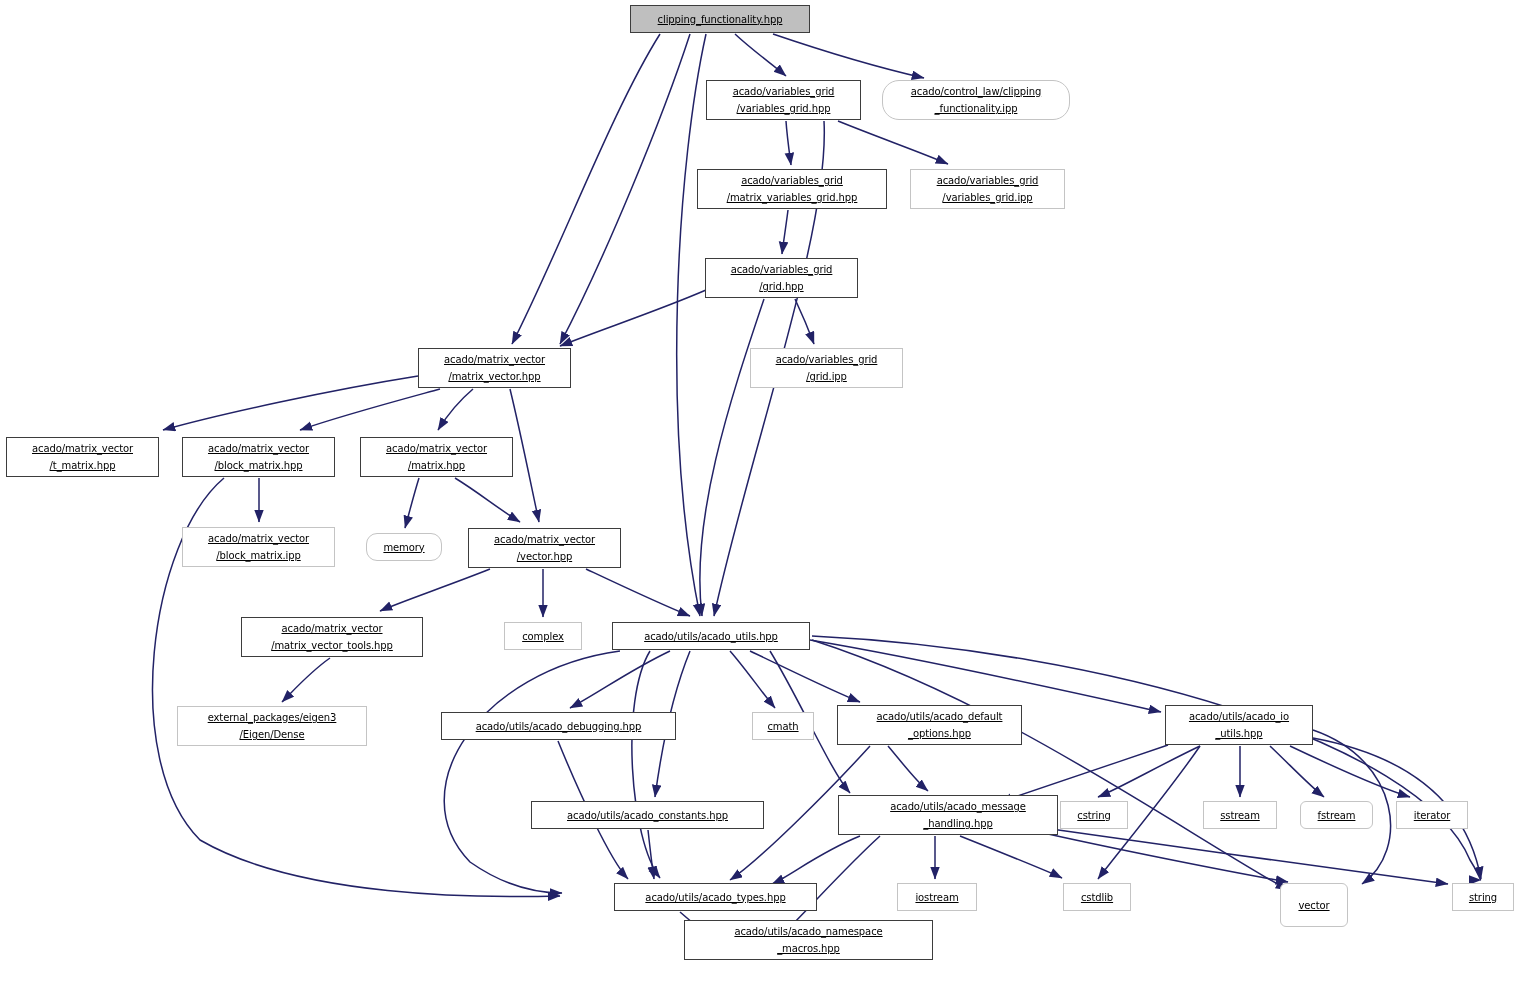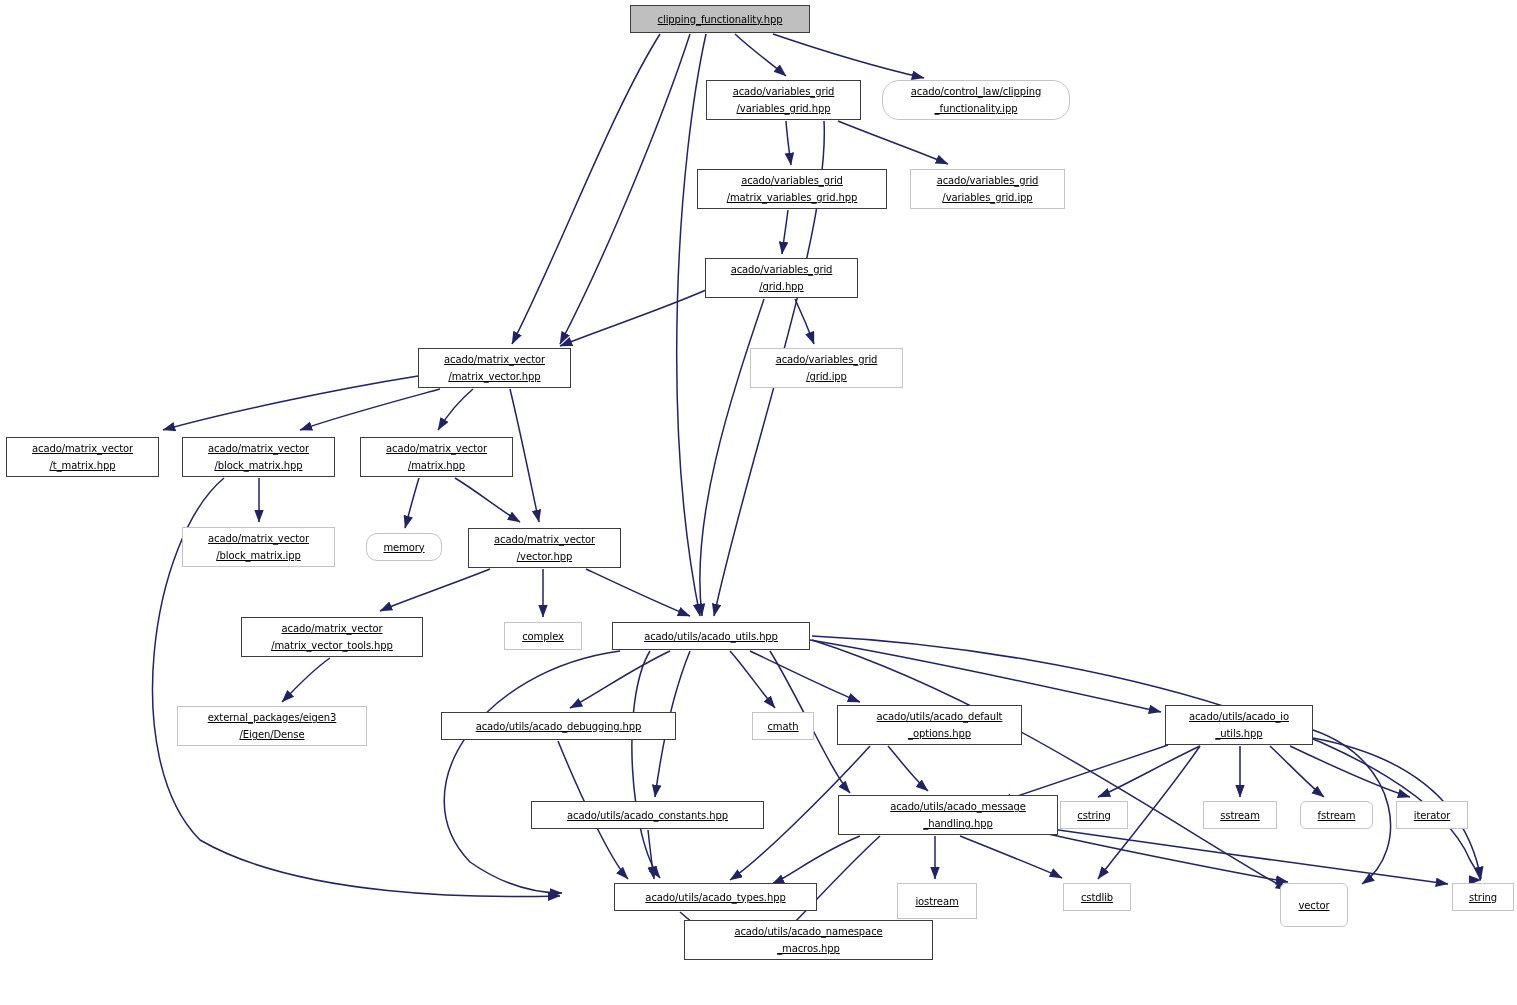--- a/index.html
+++ b/index.html
@@ -161,21 +161,21 @@
       <div class="node hdr" style="left: 1165px; top: 705px; width: 148px; height: 40px;">acado/utils/acado_io
 _utils.hpp</div>
       <div class="node hdr" style="left: 531px; top: 801px; width: 233px; height: 28px;">acado/utils/acado_constants.hpp</div>
       <div class="node hdr" style="left: 838px; top: 795px; width: 220px; height: 40px; padding-left: 20px;">acado/utils/acado_message
 _handling.hpp</div>
       <div class="node sys" style="left: 1060px; top: 801px; width: 68px; height: 28px;">cstring</div>
       <div class="node sys" style="left: 1203px; top: 801px; width: 74px; height: 28px;">sstream</div>
       <div class="node sys" style="left: 1300px; top: 801px; width: 73px; height: 28px; border-radius: 6px;">fstream</div>
       <div class="node sys" style="left: 1396px; top: 801px; width: 72px; height: 28px;">iterator</div>
       <div class="node hdr" style="left: 566px; top: 883px; width: 203px; height: 28px; margin-left: 48px;">acado/utils/acado_types.hpp</div>
-      <div class="node sys" style="left: 897px; top: 883px; width: 80px; height: 36px;">iostream</div>
+      <div class="node sys" style="left: 897px; top: 883px; width: 80px; height: 28px;">iostream</div>
       <div class="node sys" style="left: 1063px; top: 883px; width: 68px; height: 28px;">cstdlib</div>
       <div class="node sys" style="left: 1280px; top: 883px; width: 68px; height: 44px; border-radius: 6px;">vector</div>
       <div class="node sys" style="left: 1452px; top: 883px; width: 62px; height: 28px;">string</div>
       <div class="node hdr" style="left: 645px; top: 920px; width: 249px; height: 40px; margin-left: 39px;">acado/utils/acado_namespace
 _macros.hpp</div>
     </div>
 
 </div>
 
 </body></html>

